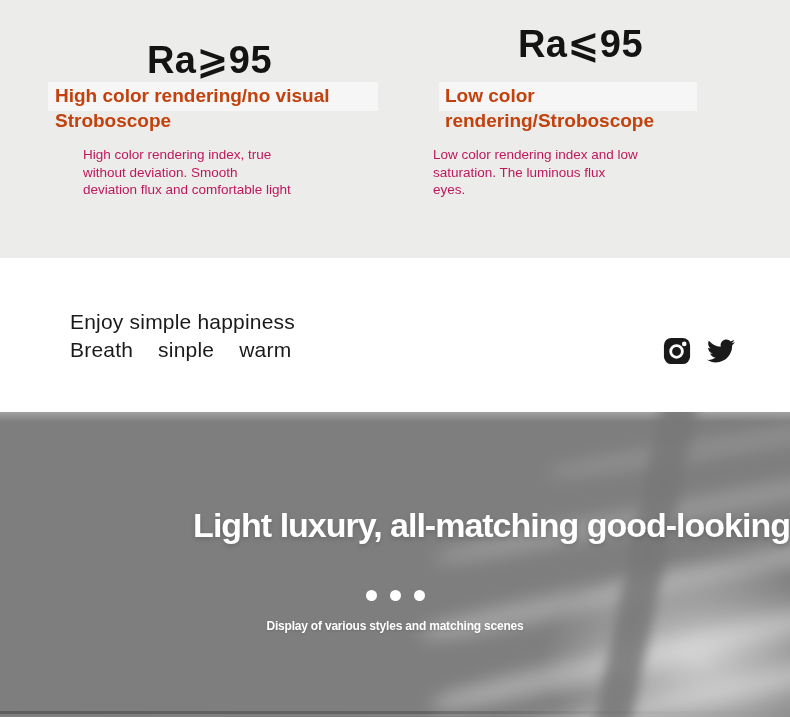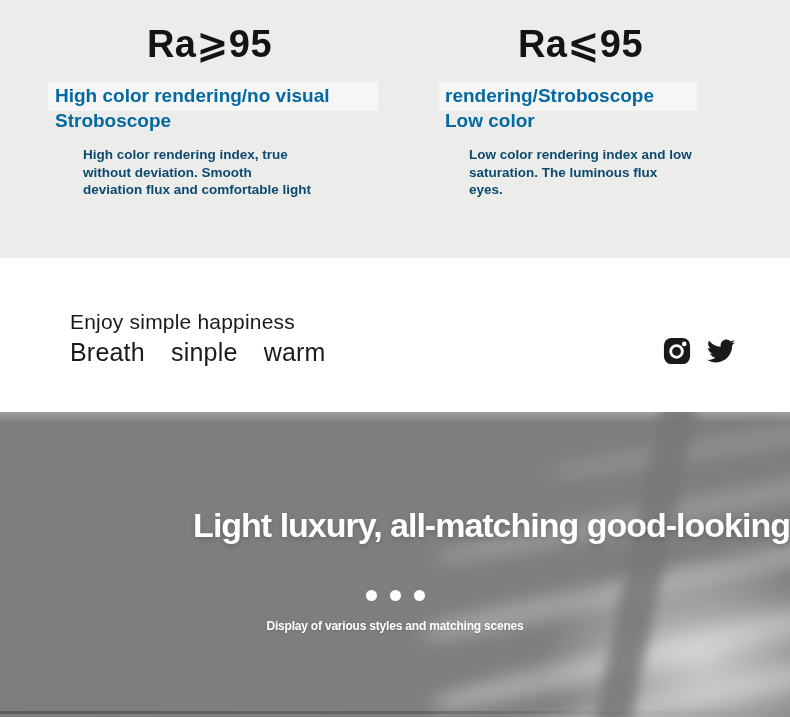--- a/index.html
+++ b/index.html
@@ -15,53 +15,53 @@
     position:absolute; top:0; left:0; width:790px; height:258px;
     background:#ececea;
   }
   .col { position:absolute; top:0; height:100%; }
   .col-left  { left:0;   width:395px; }
   .col-right { left:395px; width:395px; }
   .ra-heading {
     position:absolute; top:22px; width:100%; text-align:center;
     font-size:38px; font-weight:700; color:#141414; letter-spacing:.5px;
   }
-  .col-left  .ra-heading { transform:translateX(12px); }
+  .col-left  .ra-heading { transform:translateX(12px);margin-top:16px; }
   .col-right .ra-heading { transform:translateX(-12px); }
   .hl-box {
     position:absolute; height:29px; background:rgba(255,255,255,.55);
   }
   .col-left  .hl-box { top:82px; left:48px; width:330px; }
   .col-right .hl-box { top:82px; left:44px; width:258px; }
   .subheading {
     position:absolute; top:83px; font-size:19px; font-weight:700;
-    line-height:25px; color:#0369a1;
+    line-height:25px; color:#c2410c;
   }
   .col-left  .subheading { left:55px; width:335px; }
   .col-right .subheading { left:50px; width:262px; }
   .subheading span, .body-text span { display:block; }
   .body-text {
-    position:absolute; top:146px; font-size:13.5px; font-weight:700;
-    line-height:17.5px; color:#0c4a6e;
+    position:absolute; top:146px; font-size:13.5px; font-weight:400;
+    line-height:17.5px; color:#be185d;
   }
   .col-left  .body-text { left:83px; }
-  .col-right .body-text { left:38px;margin-left:36px; }
+  .col-right .body-text { left:38px; }
 
   
   .section-tagline {
     position:absolute; top:258px; left:0; width:790px; height:154px;
     background:#ffffff;
   }
   .tagline-line1 {
     position:absolute; left:70px; top:52px;
     font-size:21px; color:#1a1a1a; letter-spacing:.2px;
   }
   .tagline-line2 {
     position:absolute; left:70px; top:80px;
-    font-size:25px; color:#1a1a1a; letter-spacing:.2px; word-spacing:19px;
+    font-size:21px; color:#1a1a1a; letter-spacing:.2px; word-spacing:19px;
   }
   .social {
     position:absolute; top:79px; right:55px;
     display:flex; gap:16px; align-items:center;
   }
   .social-btn { display:block; width:28px; height:28px; cursor:pointer; }
   .social-btn svg { display:block; width:100%; height:100%; }
 
   
   .banner {
@@ -134,22 +134,22 @@
         <span>High color rendering index, true</span>
         <span>without deviation. Smooth</span>
         <span>deviation flux and comfortable light</span>
       </div>
     </div>
 
     <div class="col col-right">
       <div class="ra-heading">Ra⩽95</div>
       <div class="hl-box"></div>
       <div class="subheading">
+        <span>Low color</span>
         <span>rendering/Stroboscope</span>
-        <span>Low color</span>
       </div>
       <div class="body-text">
         <span>Low color rendering index and low</span>
         <span>saturation. The luminous flux</span>
         <span>eyes.</span>
       </div>
     </div>
 
   </div>
 

